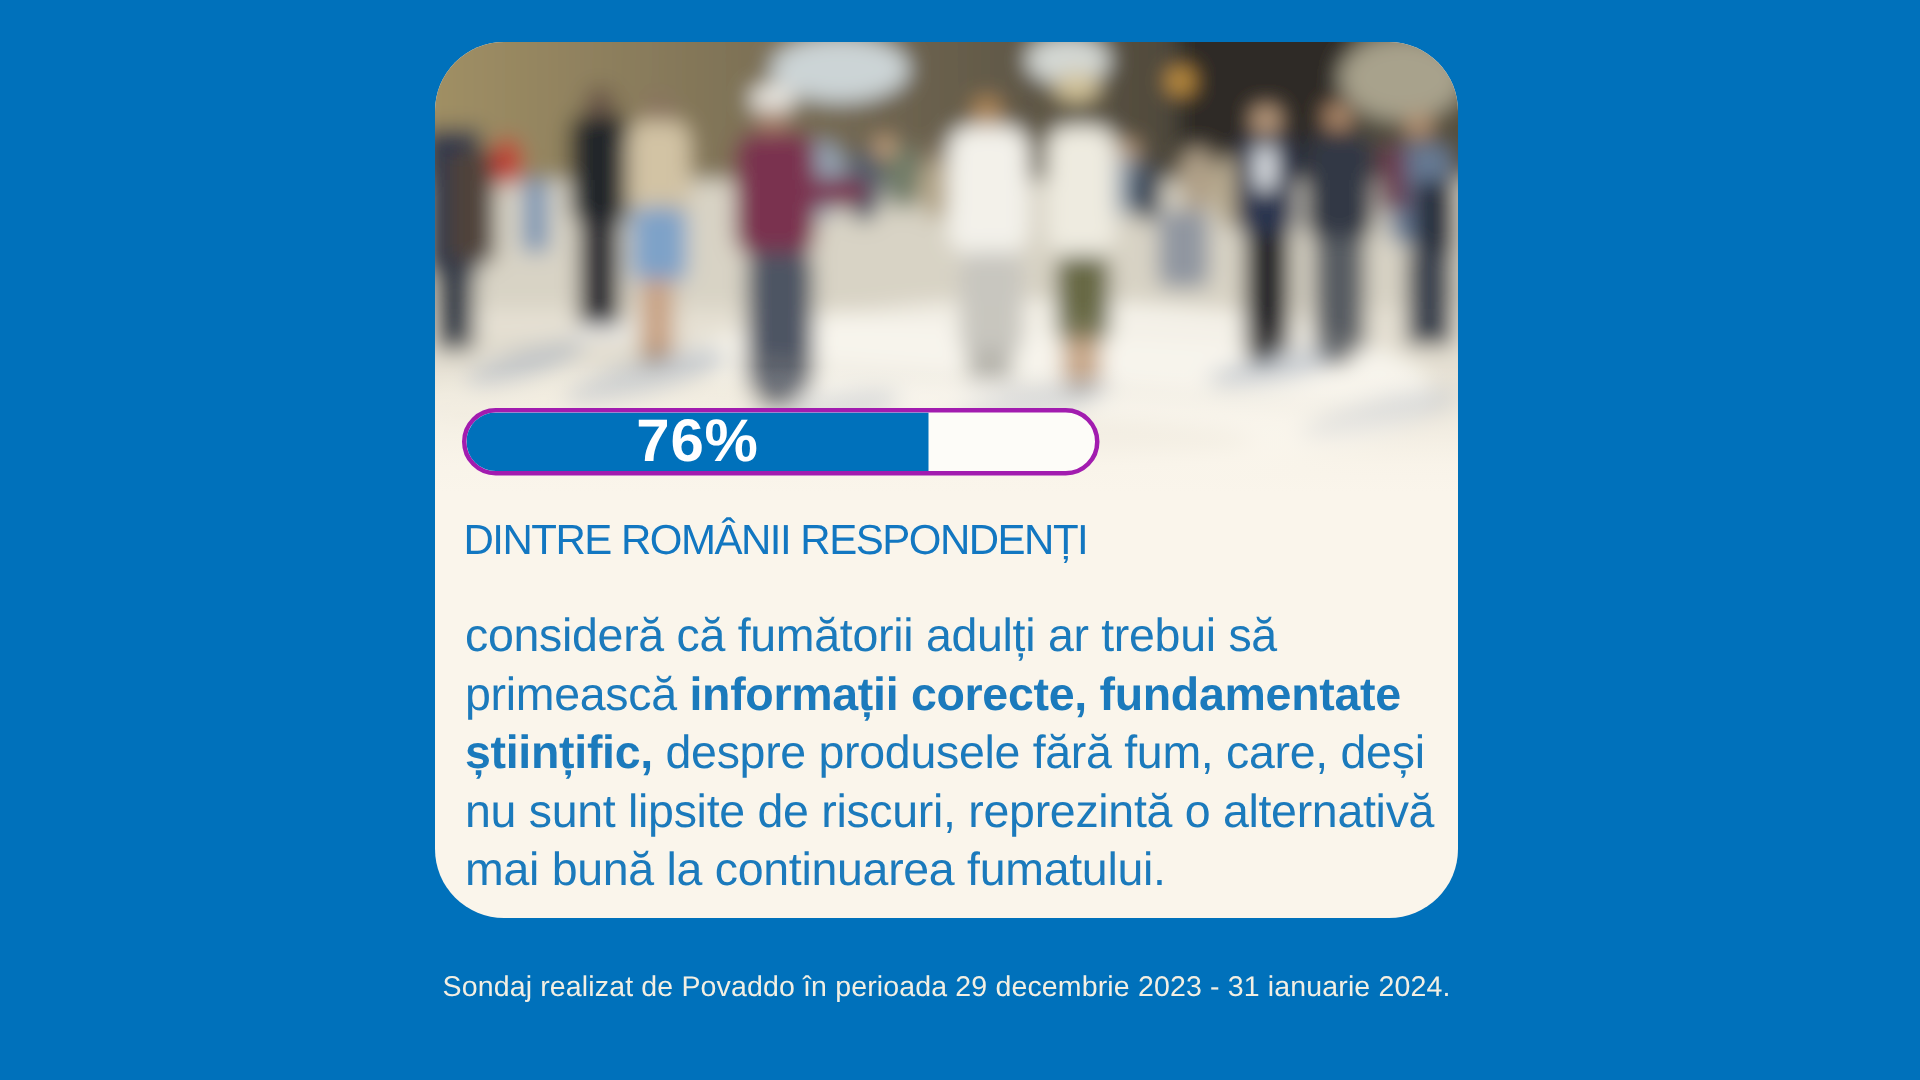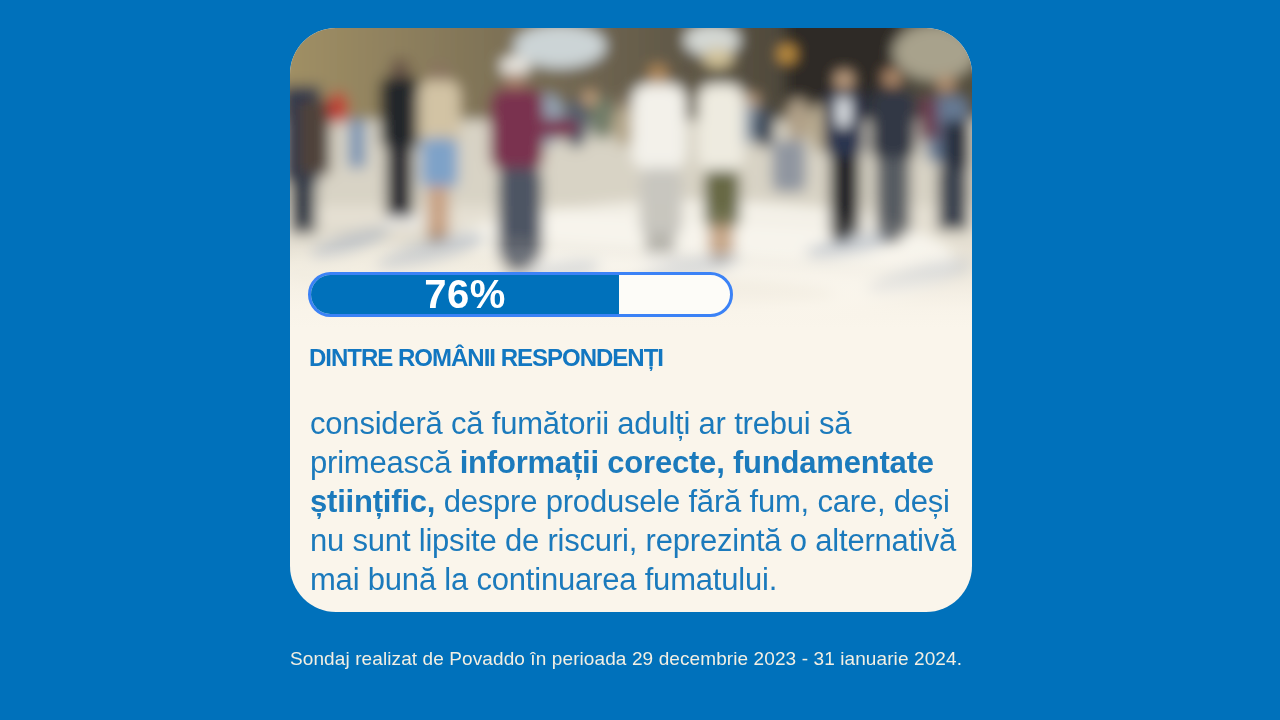--- a/index.html
+++ b/index.html
@@ -30,21 +30,21 @@
       rgba(250,245,235,0) 72%,
       rgba(250,245,235,0.55) 84%,
       rgba(250,245,235,0.92) 94%,
       #faf5eb 100%);
   }
   .progress {
     position: absolute;
     left: 18px; top: 244px;
     width: 425px; height: 45px;
     background: #fdfcf8;
-    border: 3px solid #3b82f6;
+    border: 3px solid #a21caf;
     border-radius: 23px;
     overflow: hidden;
   }
   .progress-fill {
     height: 100%; width: 73.5%;
     background: #0071bb;
     display: flex; align-items: center; justify-content: center;
   }
   .progress-fill span {
     color: #ffffff;
@@ -52,40 +52,40 @@
     font-size: 40px;
     letter-spacing: 0.5px;
     line-height: 1;
     transform: translateY(-1px);
   }
   .headline {
     position: absolute;
     left: 19px; top: 316px;
     width: 650px;
     color: #1277c1;
-    font-size: 24px;
-    font-weight: bold;
+    font-size: 28px;
+    font-weight: normal;
     letter-spacing: -1px;
     white-space: nowrap;
   }
   .body-text {
     position: absolute;
     left: 20px; top: 376px;
     width: 660px;
     color: #1b7abc;
     font-size: 31px;
     line-height: 39px;
     letter-spacing: -0.2px;
   }
   .body-text strong { font-weight: bold; }
   .footer {
     position: absolute;
     left: 290px; top: 648px;
     width: 682px;
-    text-align: left;
+    text-align: center;
     color: #f2efe3;
     font-size: 19px;
     letter-spacing: 0.1px;
     white-space: nowrap;
   }
 </style>
 </head>
 <body>
 
 <div class="card">

